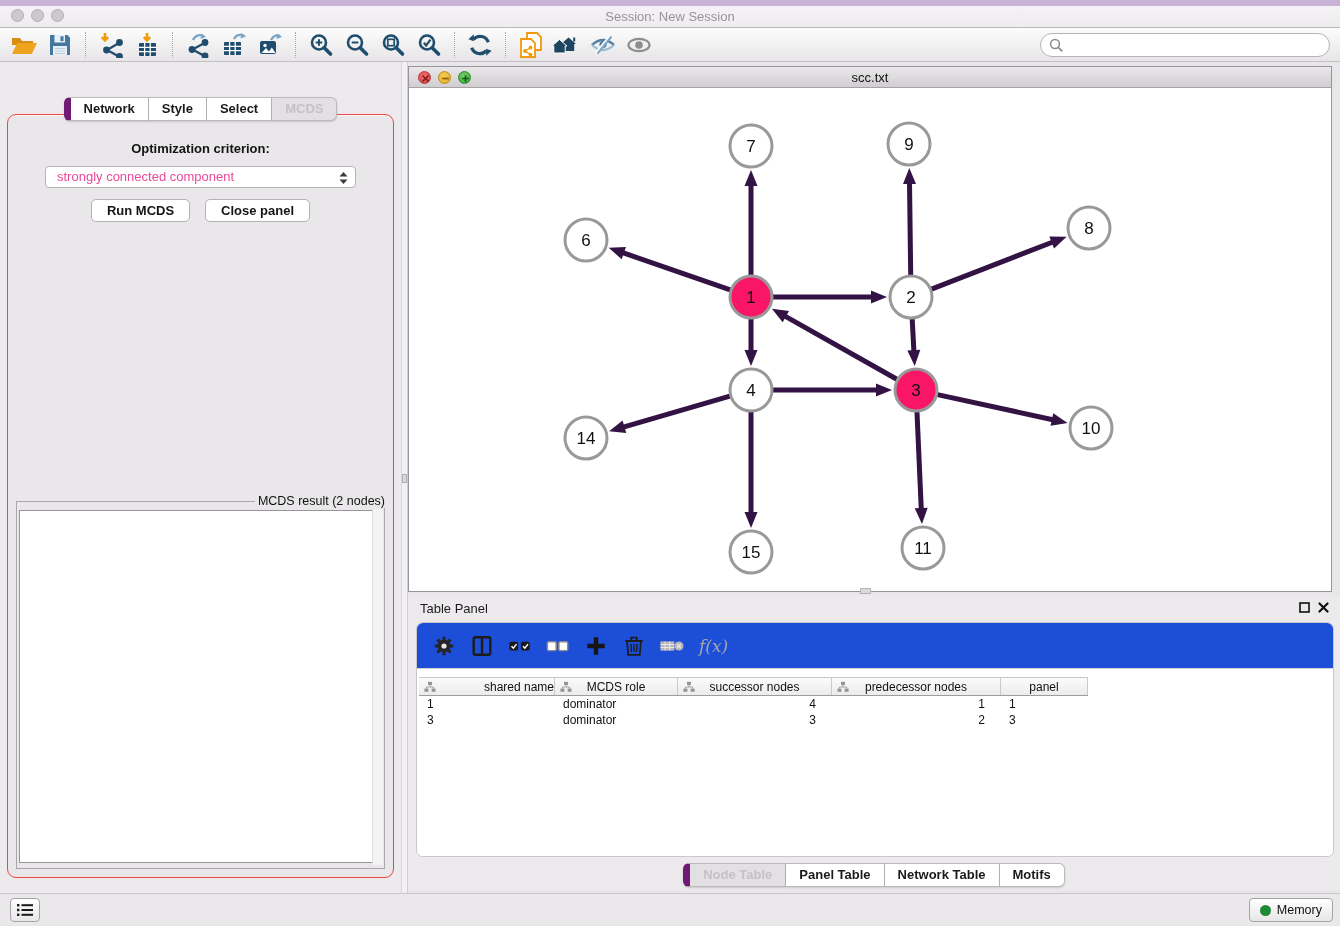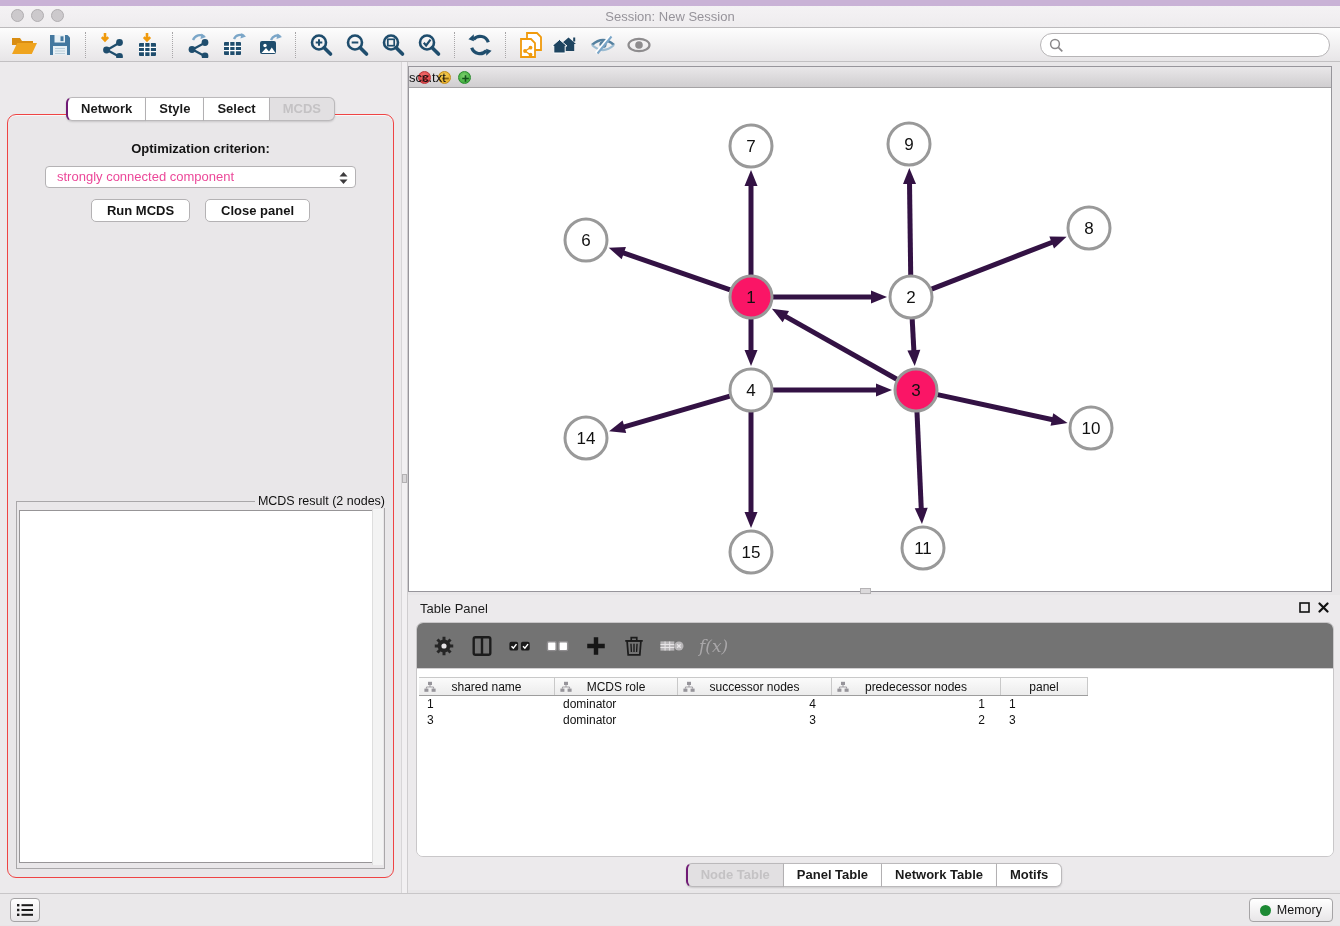--- a/index.html
+++ b/index.html
@@ -45,21 +45,21 @@
   .panel-head { position:relative; height:26px; }
   .panel-title { position:absolute; left:12px; top:6px; font-size:13px; color:#1c1c1c; }
   .ph-float { position:absolute; top:7px; }
   .ph-close { position:absolute; top:7px; }
   .cp-tabs { position:absolute; top:35px; left:0; right:0; display:flex; justify-content:center; z-index:3; }
   .tab {
     background:#fff; border:1px solid #bbb9bb; border-left:none;
     padding:3px 13px 4px; font-size:13px; font-weight:700; color:#1a1a1a; cursor:default;
     box-shadow:0 1px 2px rgba(0,0,0,.15);
   }
-  .tab:first-child { border-left:2px solid #701a75; border-radius:6px 0 0 6px; }
+  .tab:first-child { border-left:7px solid #701a75; border-radius:6px 0 0 6px; }
   .tab:last-child { border-radius:0 6px 6px 0; }
   .tab.active { background:#e2e0e2; color:#c4c2c4; }
   .cp-body {
     position:absolute; left:7px; right:7px; top:52px; bottom:15px;
     background:#e9e7e9; border:1px solid #ef4444; border-radius:9px;
     box-shadow:inset 0 1px 0 #f8f8f8;
   }
   .opt-label { margin-top:26px; text-align:center; font-size:13px; font-weight:700; color:#141414; }
   .dropdown {
     position:relative; margin:10px auto 0; width:311px; height:22px;
@@ -97,40 +97,40 @@
   
   .network-window {
     position:absolute; left:408px; top:66px; width:924px; height:526px;
     border:1px solid #97959b; background:#fff;
   }
   .nw-titlebar {
     position:relative; height:21px;
     background:linear-gradient(#e9e7e9,#d0ced0);
     border-bottom:1px solid #a5a3a5;
   }
-  .nw-title { position:absolute; left:0; right:0; top:3px; text-align:left; font-size:13px; color:#111; }
+  .nw-title { position:absolute; left:0; right:0; top:3px; text-align:center; font-size:13px; color:#111; }
   .nw-dot { position:absolute; top:4px; width:13px; height:13px; border-radius:50%; }
   .nw-dot svg { position:absolute; left:2px; top:2px; }
   .nw-red { background:radial-gradient(circle at 5px 4px,#f2716f,#da3b3f); border:1px solid #b93438; }
   .nw-yellow { background:radial-gradient(circle at 5px 4px,#f5ce56,#e4a71f); border:1px solid #c08c1a; }
   .nw-green { background:radial-gradient(circle at 5px 4px,#7fd26f,#2ba02e); border:1px solid #2a8a2d; }
   .nw-canvas { position:relative; width:922px; height:503px; background:#fff; }
 
   
   .h-grip { position:absolute; left:860px; top:588px; width:11px; height:6px;
     background:#dbd9db; border:1px solid #b5b3b5; }
 
   
   .table-panel { position:absolute; left:408px; top:595px; width:932px; height:295px; background:#eceaec; }
   .tp-inner {
     position:absolute; left:8px; right:6px; top:27px; height:235px;
     background:#fff; border:1px solid #c9c7c9; border-radius:7px; overflow:hidden;
   }
   .tp-toolbar {
-    height:46px; background:#737373; border-bottom:1px solid #d2d0d2;
+    height:46px; background:#1d4ed8; border-bottom:1px solid #d2d0d2;
     display:flex; align-items:center; padding-left:14px; gap:12px;
   }
   .tp-tool { display:flex; align-items:center; justify-content:center; width:26px; height:26px; }
   .tp-table { position:absolute; left:0; right:0; top:46px; bottom:0; background:#fff; }
   .thead-row { display:flex; margin:8px 0 0 2px; height:19px;
     border-top:1px solid #c9c9c9; border-bottom:1px solid #9d9d9d; width:max-content; }
   .th {
     position:relative; height:17px; background:linear-gradient(#fbfbfb,#ececec);
     border-right:1px solid #c9c9c9; font-size:12px; color:#111;
     display:flex; align-items:center; justify-content:center;
@@ -545,21 +545,21 @@
       </span>
       <span class="tp-tool" style="width:34px">
         <svg width="34" height="26" viewBox="0 0 34 26">
           <text x="2" y="19" font-family="DejaVu Serif, serif" font-style="italic" font-size="17" fill="#a9a7a9">f(x)</text>
         </svg>
       </span>
     </div>
 
     <div class="tp-table">
       <div class="thead-row" id="thead-row">
-          <div class="th" style="width: 136px;">
+          <div class="th" style="width: 136px; justify-content: flex-end;">
             <svg class="hier" width="12" height="12" viewBox="0 0 15 14">
     <g fill="#96949a" stroke="none">
       <rect x="5" y="0.5" width="5" height="4"></rect>
       <rect x="0.5" y="9" width="5" height="4"></rect>
       <rect x="9.5" y="9" width="5" height="4"></rect>
     </g>
     <path d="M7.5 4.5v2.5 M3 9V7h9v2" stroke="#96949a" stroke-width="1.1" fill="none"></path>
   </svg>
             <span>shared name</span>
           </div>

